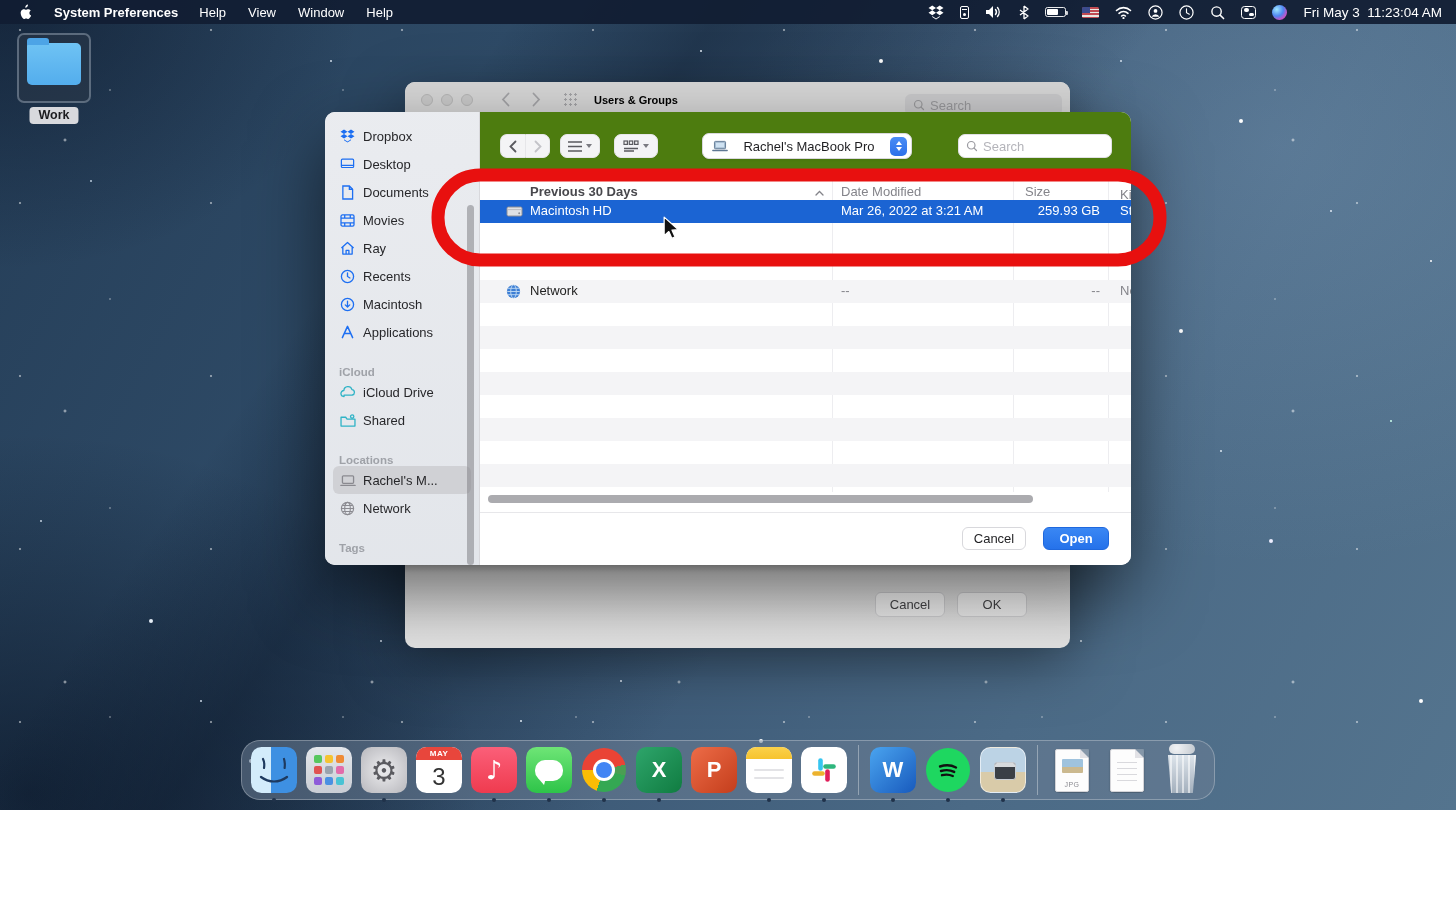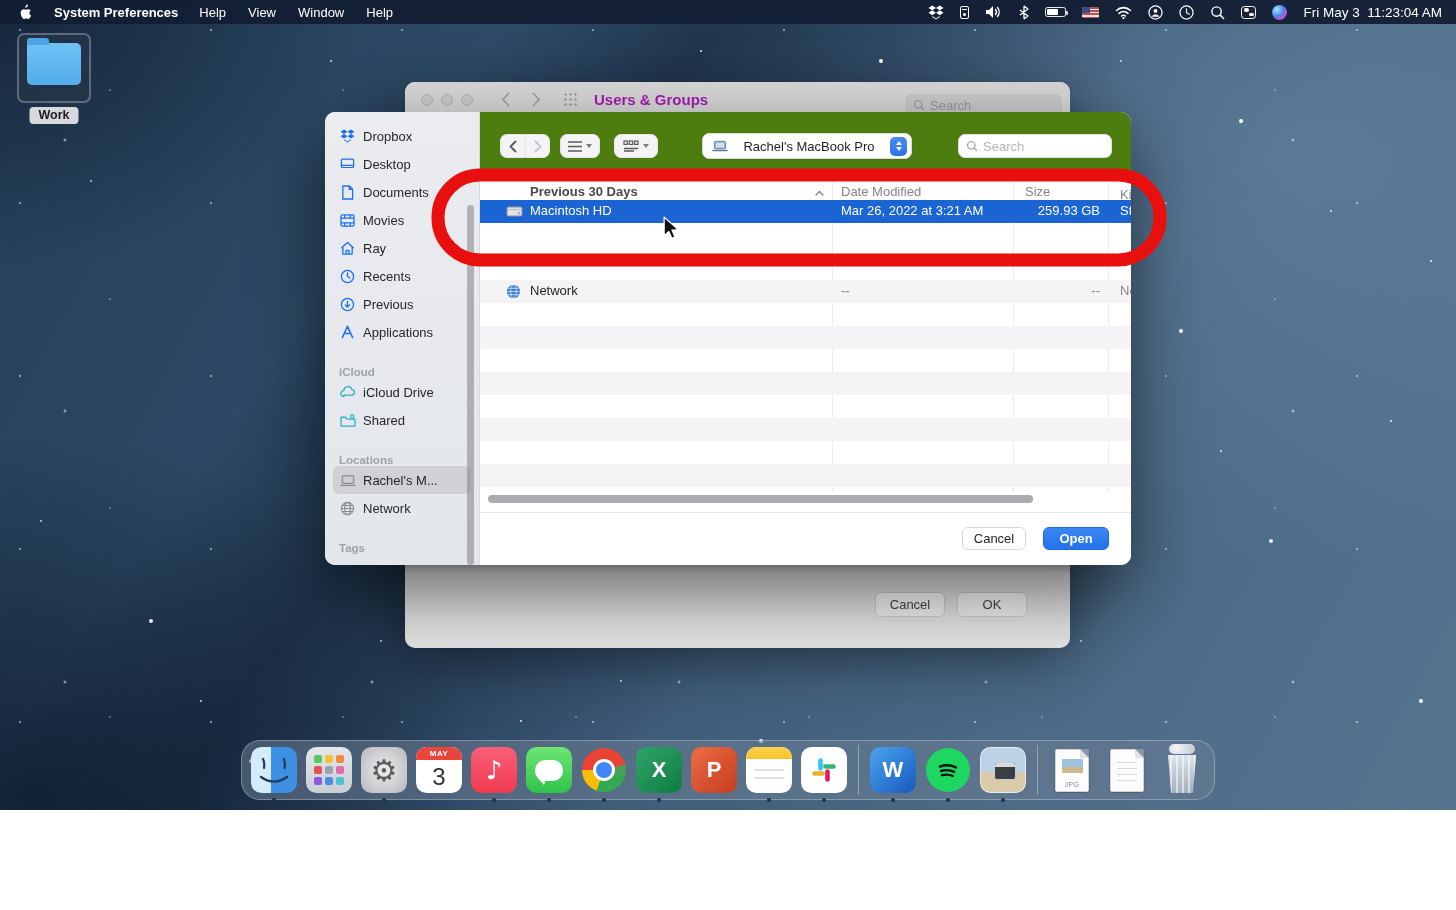--- a/index.html
+++ b/index.html
@@ -69,21 +69,21 @@
   
   .bgwin { position:absolute; left:405px; top:82px; width:665px; height:553px; border-radius:10px;
     background:#ececec; box-shadow:0 22px 60px rgba(0,0,0,.5); z-index:10; }
   .bgwin .titlebar { position:absolute; left:0; top:0; right:0; height:36px; background:#d6d6d6;
     border-bottom:1px solid #c0c0c0; border-radius:10px 10px 0 0; display:flex; align-items:center; }
   .tl { width:12px; height:12px; border-radius:50%; background:#c9c9c9; border:1px solid #b6b6b6; margin-right:8px; }
   .tl:first-child { margin-left:16px; }
   .bg-nav { color:#a3a3a6; font-size:15px; display:flex; gap:22px; margin-left:20px; }
   .bg-grid { margin-left:22px; width:15px; height:15px;
     background-image:radial-gradient(circle, #a3a3a6 1.2px, transparent 1.4px); background-size:5px 5px; }
-  .bg-title { margin-left:16px; color:#a21caf; font-weight:bold; font-size:15px; }
+  .bg-title { margin-left:16px; color:#000000; font-weight:bold; font-size:11px; }
   .bg-search { position:absolute; left:500px; top:12px; width:157px; height:22px; background:#c9c9cb; border-radius:6px;
     display:flex; align-items:center; gap:5px; padding:0 8px; color:#98989b; font-size:13px; }
   .bgwin .btnrow { position:absolute; right:43px; bottom:18px; display:flex; gap:12px; }
   .bgbtn { width:70px; height:25px; border-radius:6px; background:linear-gradient(#fbfbfb,#f0f0f0);
     border:1px solid #d2d2d4; color:#454548; font-size:13px; display:flex; align-items:center; justify-content:center; }
   .bgwin .sheetshadow { position:absolute; left:0; top:36px; right:0; height:530px; border-radius:0 0 10px 10px;
     background:linear-gradient(#e9e9e9, #e3e3e3); }
   .bgwin .innershade { position:absolute; left:0; top:483px; right:0; height:8px;
     background:linear-gradient(rgba(0,0,0,.18), transparent); }
 
@@ -387,21 +387,21 @@
           </span>
         <span>Recents</span>
       </div>
       <div class="sbitem">
         <span class="ic">
             <svg width="15" height="15" viewBox="0 0 16 16" fill="none" stroke="currentColor" stroke-width="1.4">
               <circle cx="8" cy="8" r="6.5"></circle>
               <path d="M8 4.5v6M5.6 8.4L8 10.8l2.4-2.4" stroke-linecap="round" stroke-linejoin="round"></path>
             </svg>
           </span>
-        <span>Previous</span>
+        <span>Macintosh</span>
       </div>
       <div class="sbitem">
         <span class="ic">
             <svg width="15" height="14" viewBox="0 0 16 15" fill="none" stroke="currentColor" stroke-width="1.6">
               <path d="M2.5 13.5L8 1.5l5.5 12M4.8 9h6.4" stroke-linecap="round" stroke-linejoin="round"></path>
             </svg>
           </span>
         <span>Applications</span>
       </div>
 

